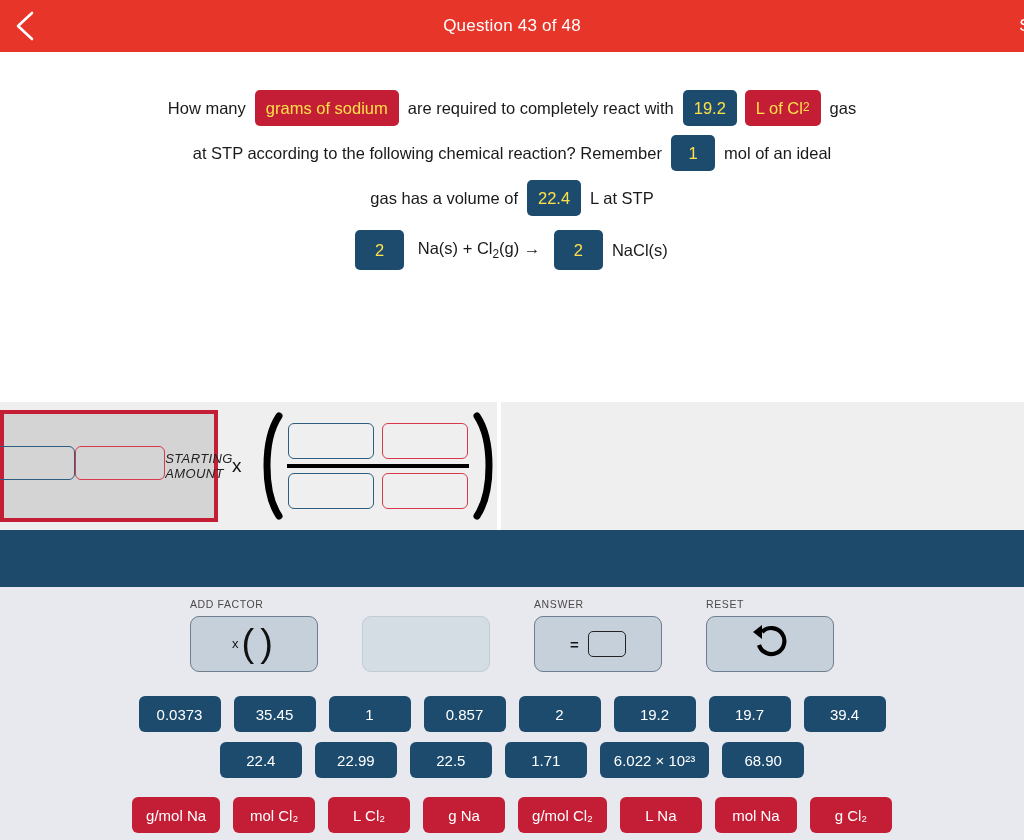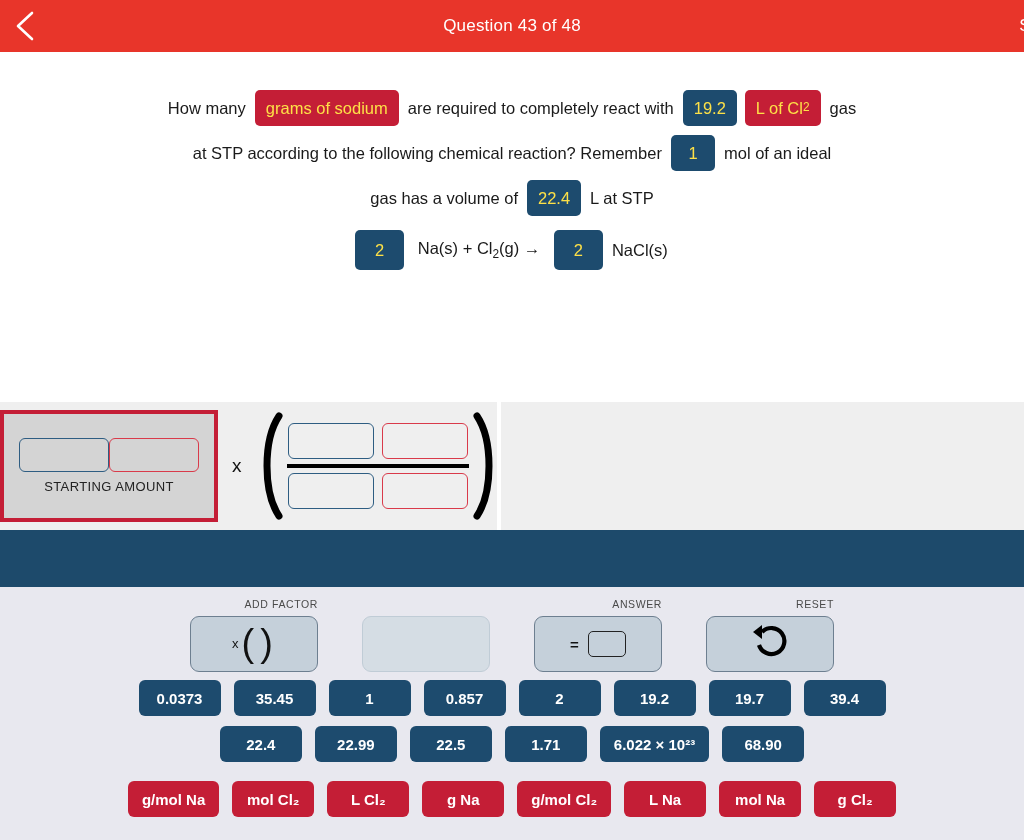--- a/index.html
+++ b/index.html
@@ -88,24 +88,24 @@
     align-items: center;
   }
   .starting-box {
     position: relative;
     width: 218px;
     height: 112px;
     margin-left: 0;
     background: #d4d4d4;
     border: 4px solid #c41e36;
     display: flex;
-    flex-direction: column;
-    align-items: center;
-    justify-content: center;
-    cursor: pointer;
+    align-items: center;
+    justify-content: center;
+    cursor: pointer;
+    font-style: italic;
   }
   .slot-row { display: flex; gap: 0px; margin-bottom: 7px; }
   .slot {
     width: 90px; height: 34px;
     border-radius: 6px;
     background: transparent;
     cursor: pointer;
   }
   .slot.blue { border: 1.4px solid #2e5d82; }
   .slot.red  { border: 1.4px solid #d93a4a; }
@@ -169,21 +169,21 @@
   .controls-row {
     display: flex;
     align-items: flex-start;
     justify-content: center;
     gap: 0;
     height: 82px;
   }
   .ctrl {
     display: flex;
     flex-direction: column;
-    align-items: flex-end;
+    align-items: flex-start;
   }
   .ctrl-label {
     font-size: 10.5px;
     color: #4a4a4a;
     letter-spacing: .6px;
     margin-bottom: 5px;
     height: 13px;
   }
   .ctrl-btn {
     width: 128px; height: 56px;
@@ -222,21 +222,21 @@
   .answer-eq { font-size: 15px; color: #111111; font-weight: 600; }
   .answer-box {
     width: 38px; height: 26px;
     border: 1.6px solid #222222;
     border-radius: 5px;
     background: transparent;
   }
   .reset-icon { font-size: 0; line-height: 0; }
 
   
-  .tiles { margin-top: 0; font-weight: bold; }
+  .tiles { margin-top: 16px; }
   .tile-row {
     display: flex;
     justify-content: center;
     gap: 13px;
     margin-bottom: 10px;
   }
   .tile {
     min-width: 82px;
     height: 36px;
     border-radius: 6px;

